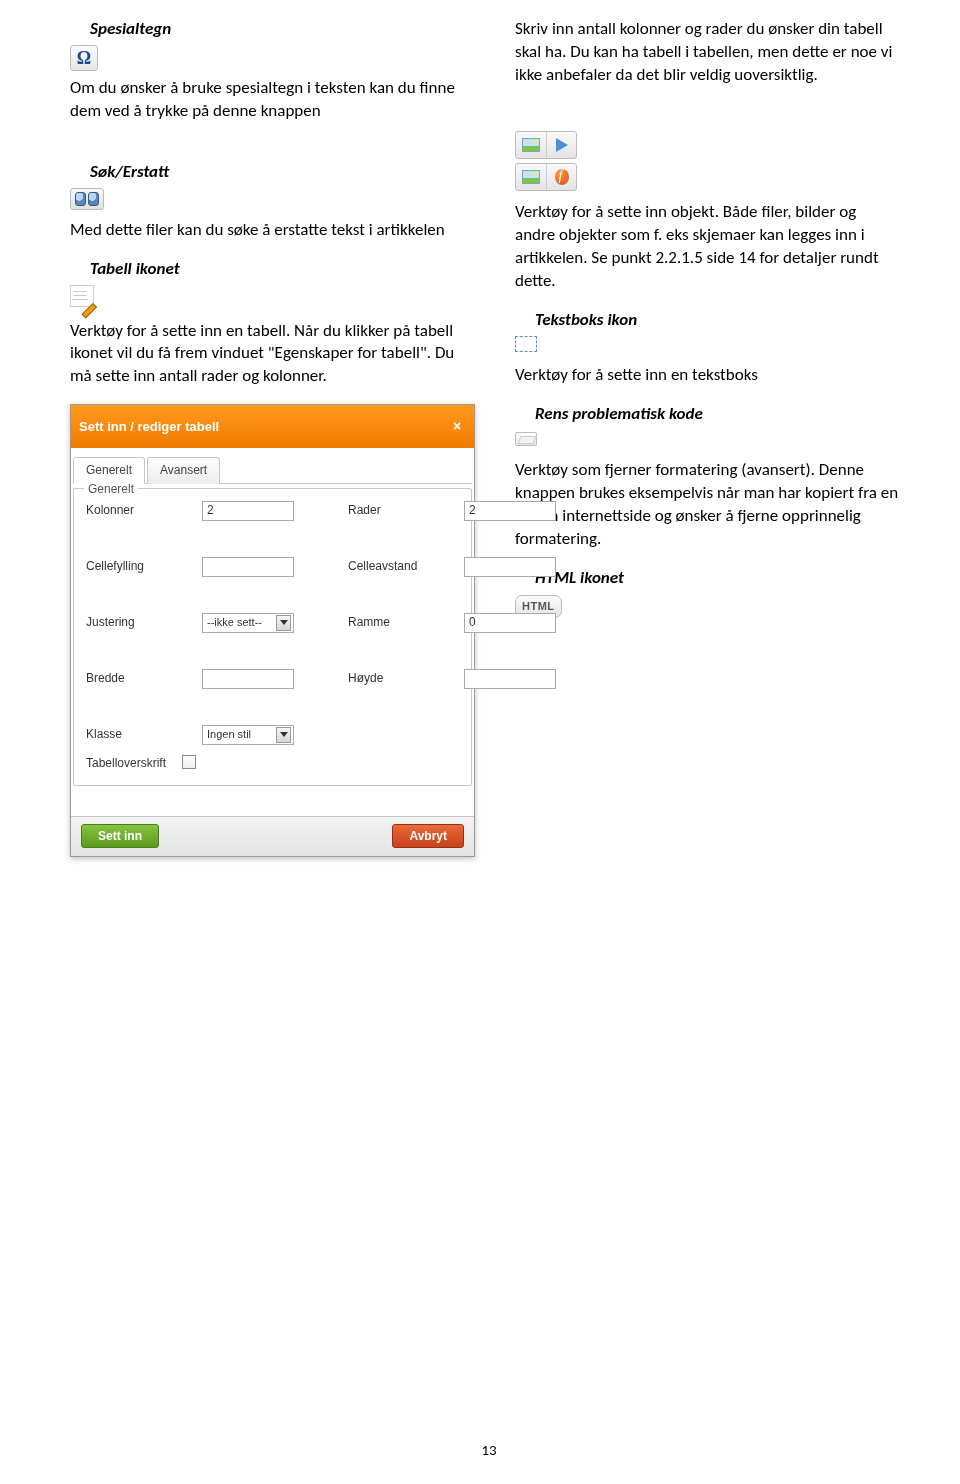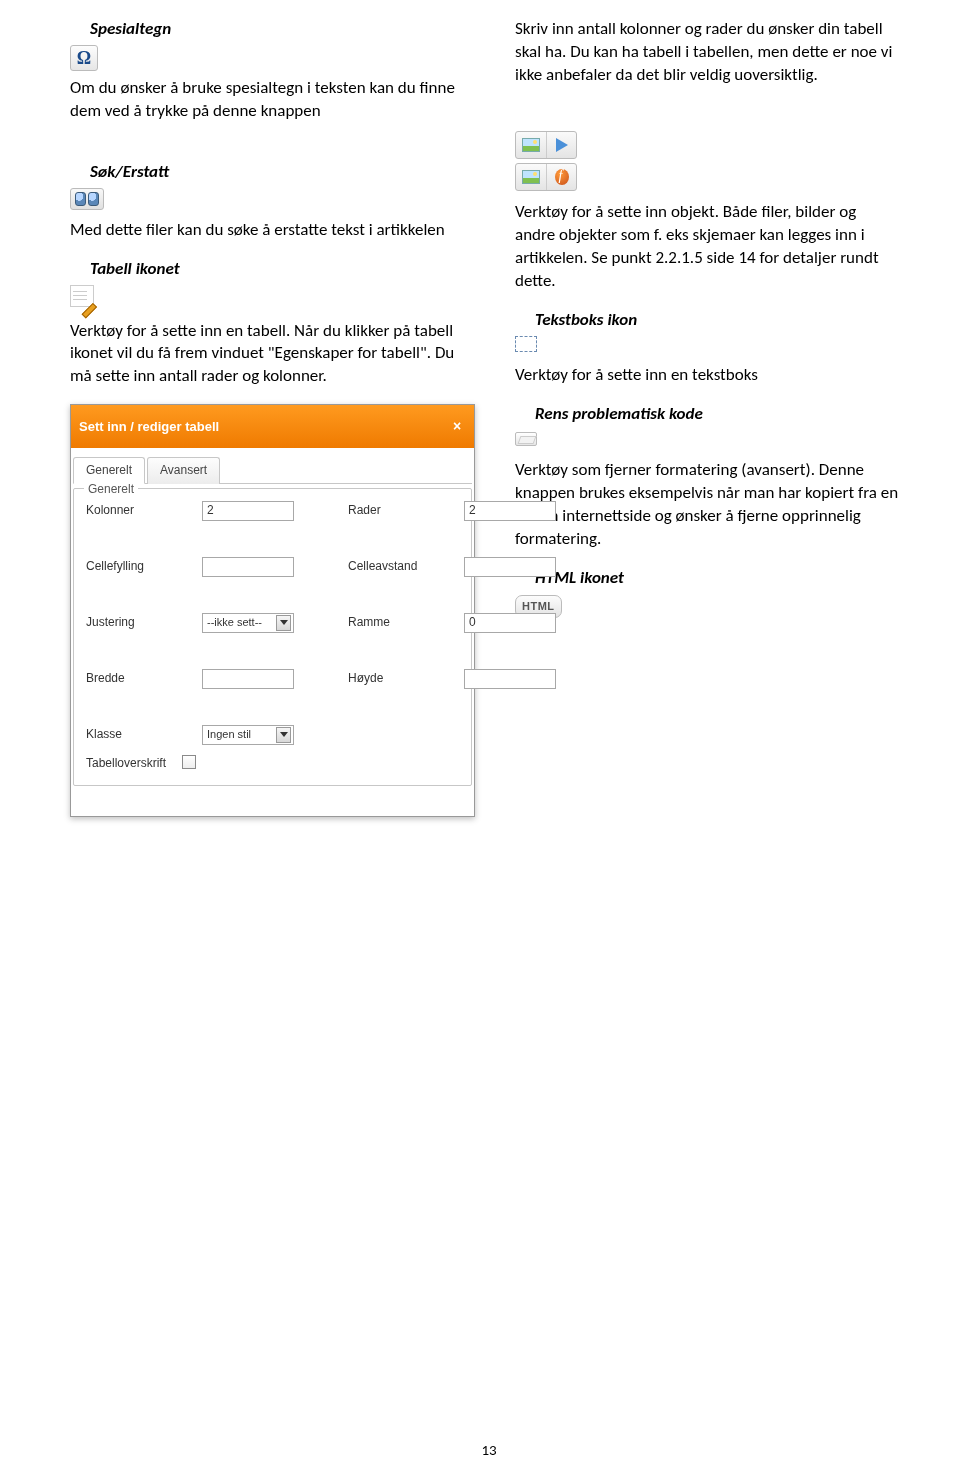--- a/index.html
+++ b/index.html
@@ -158,20 +158,25 @@
             </span>
             <span></span>
               <span></span>
           </div>
           <div class="row-checkbox">
             <span class="fld-label" style="width:86px">Tabelloverskrift</span>
             <span class="chk"></span>
           </div>
         </div>
       </div>
+      <div class="dlg-footer">
+        <span class="btn btn-green">Sett inn</span>
+        <span class="spacer-flex"></span>
+        <span class="btn btn-red">Avbryt</span>
+      </div>
     </div>
   </div>
 
   <div class="col">
     <div class="para">Skriv inn antall kolonner og rader du ønsker din tabell skal ha. Du kan ha tabell i tabellen, men dette er noe vi ikke anbefaler da det blir veldig uoversiktlig.</div>
 
     <div class="spacer-md"></div>
 
     <div class="icon-box" style="margin:6px 0 10px;">
       <span class="obj-group">

